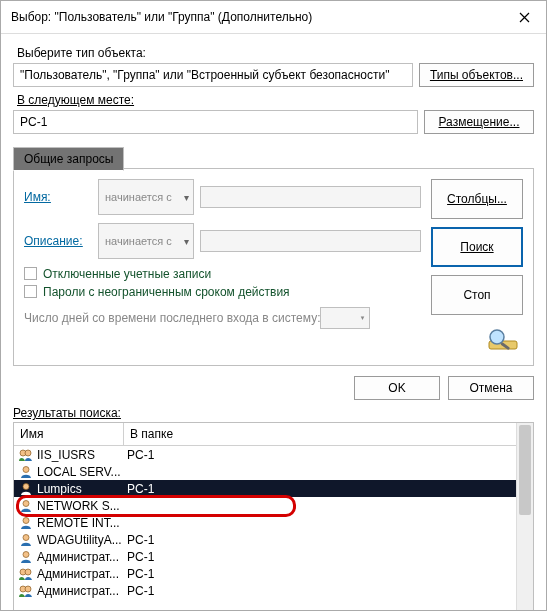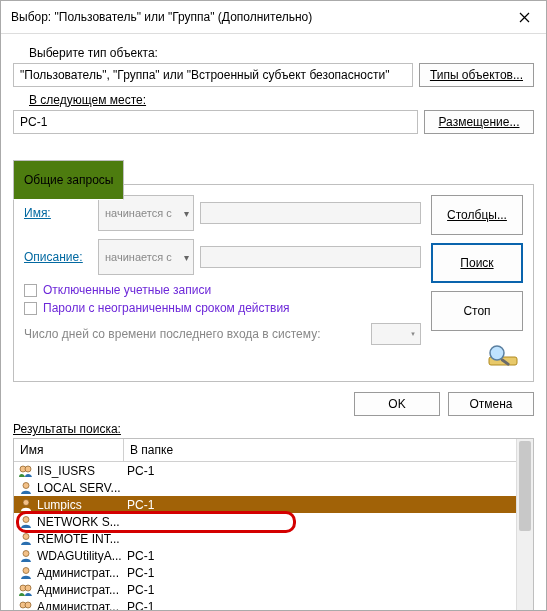--- a/index.html
+++ b/index.html
@@ -21,21 +21,21 @@
     border-bottom: 1px solid #ddd;
   }
   .titlebar .close {
     width: 28px; height: 20px;
     display: flex; align-items: center; justify-content: center;
     font-size: 14px;
   }
   .content {
     padding: 8px 12px 4px 12px;
   }
-  .section-label { margin: 4px 0 3px 16px; }
+  .section-label { margin: 4px 0 3px 4px; }
   .u { text-decoration: underline; }
   .row { display: flex; align-items: center; gap: 6px; margin-bottom: 6px; }
   .field-box {
     flex: 1;
     border: 1px solid #bfbfbf;
     background: #fff;
     padding: 4px 6px;
     height: 24px;
     display: flex; align-items: center;
     color: #000;
@@ -53,24 +53,24 @@
     cursor: default;
   }
   .tab-strip {
     margin-top: 10px;
     border-bottom: 1px solid #bfbfbf;
     display: flex;
   }
   .tab {
     border: 1px solid #bfbfbf;
     border-bottom: 1px solid #fff;
-    background: #4d7c0f;
-    padding: 12px 10px;
+    background: #737373;
+    padding: 4px 10px;
     position: relative;
-    top: 16px;
+    top: 3px;
   }
   .group-box {
     border: 1px solid #bfbfbf;
     border-top: none;
     padding: 10px 10px 10px 10px;
     display: flex;
     gap: 10px;
   }
   .group-left { flex: 1; }
   .group-right { width: 92px; display: flex; flex-direction: column; gap: 8px; align-items: stretch; }
@@ -82,23 +82,23 @@
     display: flex; align-items: center; justify-content: space-between;
     padding: 0 4px 0 6px; color: #888; background: #fff;
     font-size: 11px;
   }
   .combo .chev { font-size: 10px; color: #666; }
   .text-in {
     border: 1px solid #bfbfbf;
     height: 22px; flex: 1; background: #fff;
   }
   .text-in.disabled, .combo.disabled { background: #f5f5f5; }
-  .chk-row { display: flex; align-items: center; gap: 6px; color: #6d28d9; margin-bottom: 4px; }
+  .chk-row { display: flex; gap: 6px; color: #14532d; margin-bottom: 4px; }
   .chk { width: 13px; height: 13px; border: 1px solid #aaa; background: #fff; }
-  .days-row { display: flex; align-items: center; gap: 0; color: #888; margin-top: 8px; justify-content: space-between;}
+  .days-row { display: flex; align-items: center; gap: 0; color: #888; margin-top: 8px;}
   .spin {
     width: 50px; height: 22px; border: 1px solid #bfbfbf;
     display: flex; align-items: center; justify-content: flex-end;
     background: #f5f5f5;
   }
   .spin .arrows { width: 14px; display:flex; flex-direction:column; font-size:7px; color:#888; text-align:center;}
   .side-btn {
     height: 40px;
     border: 1px solid #9a9a9a;
     background: #fdfdfd;
@@ -128,21 +128,21 @@
   .col-folder { flex: 1; }
   .list-body { position: relative; }
   .li {
     display:flex; align-items:center;
     height: 17px;
     padding-left: 4px;
   }
   .li .ic { width: 16px; height: 14px; margin-right: 3px; display:flex; align-items:center; justify-content:center;}
   .li .nm { width: 86px; white-space:nowrap; overflow:hidden; text-overflow:clip;}
   .li .fd { flex:1; padding-left: 4px;}
-  .li.sel { background: #a16207; color: #fff; }
+  .li.sel { background: #0f172a; color: #fff; }
   .li.sel .nm, .li.sel .fd { color:#fff; }
   .highlight-ring {
     position:absolute;
     border: 3px solid #d40000;
     border-radius: 10px;
     pointer-events: none;
   }
   .scrollbar {
     position:absolute; right:0; top:0; bottom:0; width:17px;
     background:#f0f0f0; border-left:1px solid #ddd;

